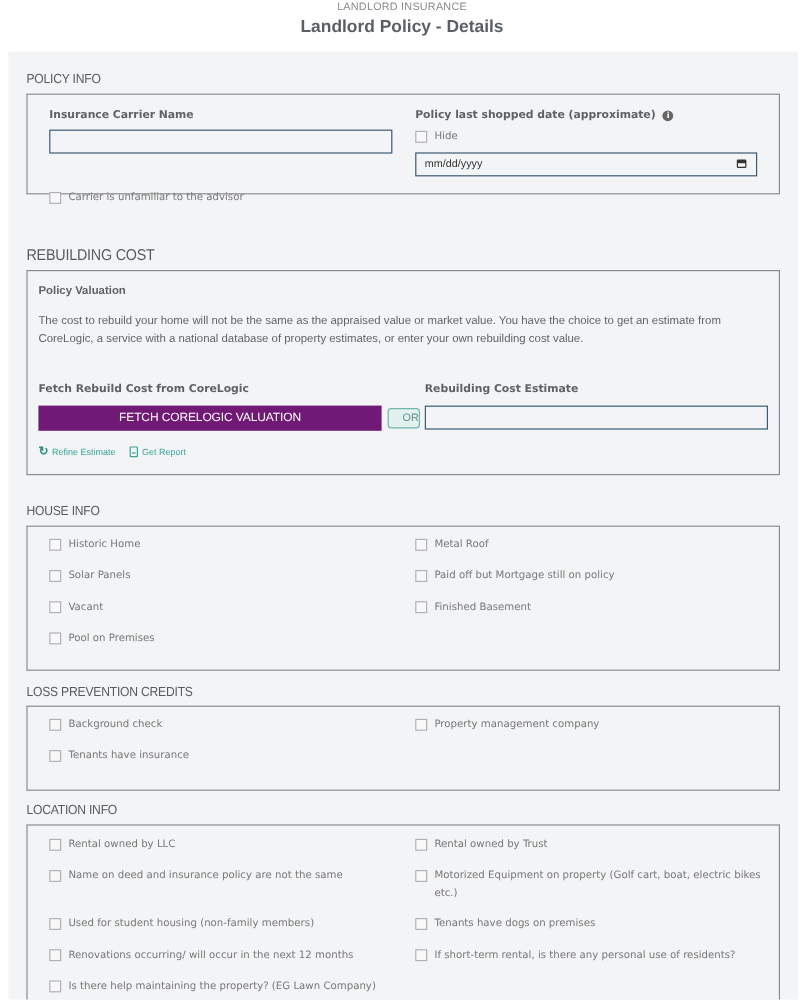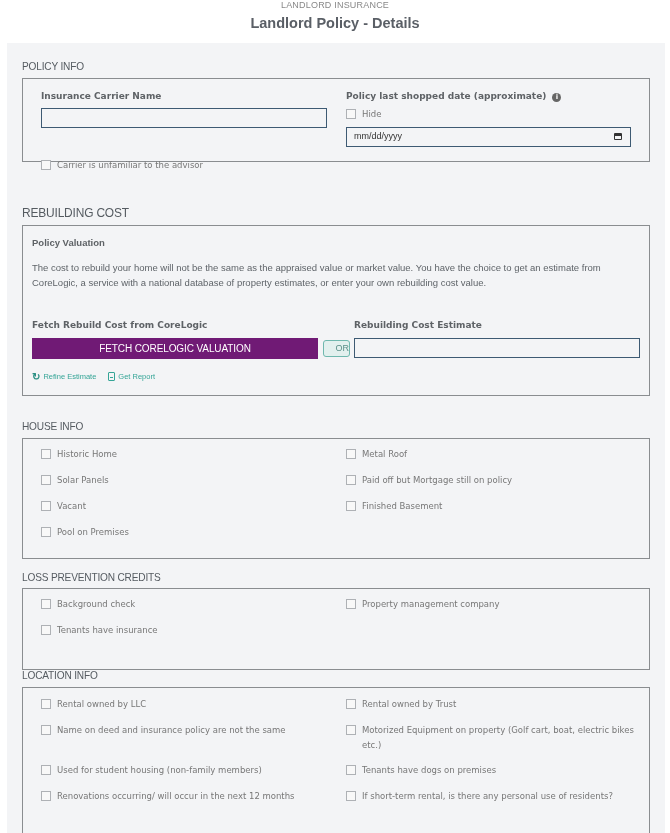--- a/index.html
+++ b/index.html
@@ -116,21 +116,21 @@
       <span class="cb"></span>
       <span class="cb-label">Paid off but Mortgage still on policy</span>
     </div>
   <div class="cb-row" style="left:323px; top:60px;">
       <span class="cb"></span>
       <span class="cb-label">Finished Basement</span>
     </div>
 </div>
 
 <div class="section-title" style="top:571px;">LOSS PREVENTION CREDITS</div>
-<div class="box" style="top:588px; height:82px;">
+<div class="box" style="top:588px; height:71px;">
   <div class="cb-row" style="left:18px; top:8px;">
       <span class="cb"></span>
       <span class="cb-label">Background check</span>
     </div>
   <div class="cb-row" style="left:18px; top:34px;">
       <span class="cb"></span>
       <span class="cb-label">Tenants have insurance</span>
     </div>
   <div class="cb-row" style="left:323px; top:8px;">
       <span class="cb"></span>
@@ -149,20 +149,24 @@
       <span class="cb-label">Name on deed and insurance policy are not the same</span>
     </div>
   <div class="cb-row" style="left:18px; top:75px;">
       <span class="cb"></span>
       <span class="cb-label">Used for student housing (non-family members)</span>
     </div>
   <div class="cb-row" style="left:18px; top:101px;">
       <span class="cb"></span>
       <span class="cb-label">Renovations occurring/ will occur in the next 12 months</span>
     </div>
+  <div class="cb-row" style="left:18px; top:127px;">
+      <span class="cb"></span>
+      <span class="cb-label">Is there help maintaining the property? (EG Lawn Company)</span>
+    </div>
   <div class="cb-row" style="left:323px; top:9px;">
       <span class="cb"></span>
       <span class="cb-label">Rental owned by Trust</span>
     </div>
   <div class="cb-row" style="left:323px; top:35px; width:290px;">
       <span class="cb"></span>
       <span class="cb-label">Motorized Equipment on property (Golf cart, boat, electric bikes etc.)</span>
     </div>
   <div class="cb-row" style="left:323px; top:75px;">
       <span class="cb"></span>

